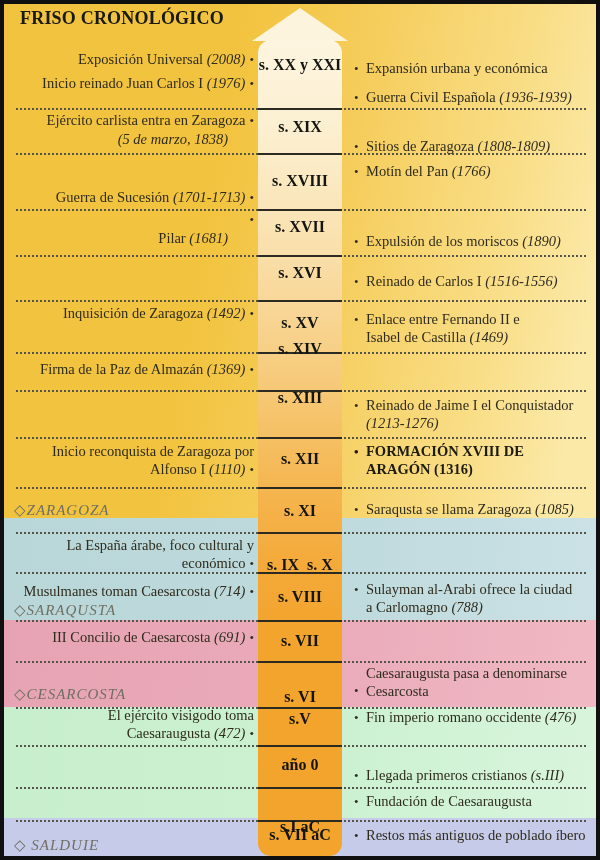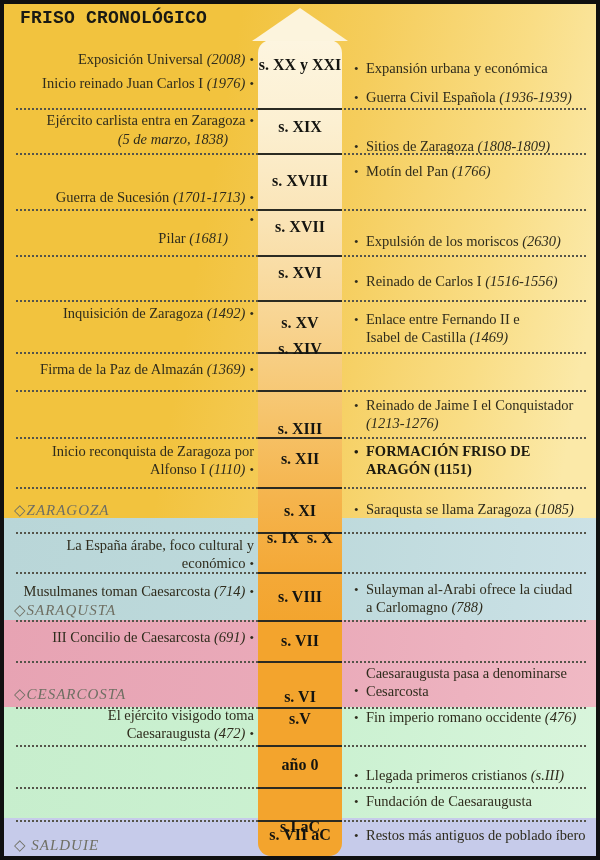--- a/index.html
+++ b/index.html
@@ -18,21 +18,21 @@
   .sd{position:absolute;left:12px;width:570px;height:0;border-top:2px dotted #55544a;z-index:1;}
   .col{
     position:absolute;left:254px;top:36px;width:84px;height:816px;z-index:2;border-radius:13px;
     background:linear-gradient(180deg,#fdf5e0 0%,#fcf0d2 10%,#fae4b6 22%,#f8d593 34%,#f6c46c 46%,#f5b44d 56%,#f4a938 65%,#f3a42d 72%,#f3a42d 100%);
   }
   .arrowhead{position:absolute;left:248px;top:4px;width:96px;height:33px;background:#fcf4dd;
     clip-path:polygon(50% 0,100% 100%,0 100%);z-index:2;}
   .sc{position:absolute;left:254px;width:84px;height:0;border-top:2px solid #2b2b22;z-index:3;}
 
   .hdr{position:absolute;top:4px;z-index:4;font-weight:bold;font-size:18px;letter-spacing:.2px;color:#191914;}
-  .hdr-l{left:16px;font-family:Liberation Mono, monospace;}
+  .hdr-l{left:16px;}
   .hdr-r{left:352px;width:240px;text-align:center;}
 
   .cent{position:absolute;left:250px;width:92px;text-align:center;z-index:4;
     font-weight:bold;font-size:16px;color:#141410;white-space:pre;}
 
   .ev-l{position:absolute;left:-16px;width:266px;text-align:right;z-index:4;font-size:14.5px;}
   .ev-r{position:absolute;left:348px;width:246px;padding-left:14px;box-sizing:content-box;z-index:4;font-size:14.5px;}
   .ln{display:block;white-space:nowrap;line-height:18px;}
   .d{font-style:italic;}
   .bu::before{content:"•";font-size:13px;}
@@ -96,24 +96,24 @@
 
   <div class="hdr hdr-l">FRISO CRONOLÓGICO</div>
 
   <div class="cent" style="top:52px">s. XX y XXI</div>
   <div class="cent" style="top:114px">s. XIX</div>
   <div class="cent" style="top:168px">s. XVIII</div>
   <div class="cent" style="top:214px">s. XVII</div>
   <div class="cent" style="top:260px">s. XVI</div>
   <div class="cent" style="top:310px">s. XV</div>
   <div class="cent" style="top:336px">s. XIV</div>
-  <div class="cent" style="top:416px">s. XIII</div>
+  <div class="cent" style="top:385px">s. XIII</div>
   <div class="cent" style="top:446px">s. XII</div>
   <div class="cent" style="top:498px">s. XI</div>
-  <div class="cent" style="top:525px">s. IX  s. X</div>
+  <div class="cent" style="top:552px">s. IX  s. X</div>
   <div class="cent" style="top:584px">s. VIII</div>
   <div class="cent" style="top:628px">s. VII</div>
   <div class="cent" style="top:684px">s. VI</div>
   <div class="cent" style="top:706px">s.V</div>
   <div class="cent" style="top:752px">año 0</div>
   <div class="cent" style="top:814px">s.I aC</div>
   <div class="cent" style="top:822px">s. VII aC</div>
 
   <div class="ev-l" style="top:46px">
     <span class="ln"><span>Exposición Universal </span><i class="d">(2008)</i><span class="bu"></span></span>
@@ -168,40 +168,40 @@
   <div class="ev-r" style="top:133px">
     <span class="bu"></span>
     <span class="ln"><span>Sitios de Zaragoza </span><i class="d">(1808-1809)</i></span>
   </div>
   <div class="ev-r" style="top:158px">
     <span class="bu"></span>
     <span class="ln"><span>Motín del Pan </span><i class="d">(1766)</i></span>
   </div>
   <div class="ev-r" style="top:228px">
     <span class="bu"></span>
-    <span class="ln"><span>Expulsión de los moriscos </span><i class="d">(2630)</i></span>
+    <span class="ln"><span>Expulsión de los moriscos </span><i class="d">(1890)</i></span>
   </div>
   <div class="ev-r" style="top:268px">
     <span class="bu"></span>
     <span class="ln"><span>Reinado de Carlos I </span><i class="d">(1516-1556)</i></span>
   </div>
   <div class="ev-r" style="top:306px">
     <span class="bu"></span>
     <span class="ln"><span>Enlace entre Fernando II e</span></span>
     <span class="ln"><span>Isabel de Castilla </span><i class="d">(1469)</i></span>
   </div>
   <div class="ev-r" style="top:392px">
     <span class="bu"></span>
     <span class="ln"><span>Reinado de Jaime I el Conquistador</span></span>
     <span class="ln"><i class="d">(1213-1276)</i></span>
   </div>
   <div class="ev-r bold" style="top:438px">
     <span class="bu"></span>
-    <span class="ln"><span>FORMACIÓN FRISO DE</span></span>
-    <span class="ln"><span>ARAGÓN </span><b>(1151)</b></span>
+    <span class="ln"><span>FORMACIÓN XVIII DE</span></span>
+    <span class="ln"><span>ARAGÓN </span><b>(1316)</b></span>
   </div>
   <div class="ev-r" style="top:496px">
     <span class="bu"></span>
     <span class="ln"><span>Saraqusta se llama Zaragoza </span><i class="d">(1085)</i></span>
   </div>
   <div class="ev-r" style="top:576px">
     <span class="bu"></span>
     <span class="ln"><span>Sulayman al-Arabi ofrece la ciudad</span></span>
     <span class="ln"><span>a Carlomagno </span><i class="d">(788)</i></span>
   </div>

